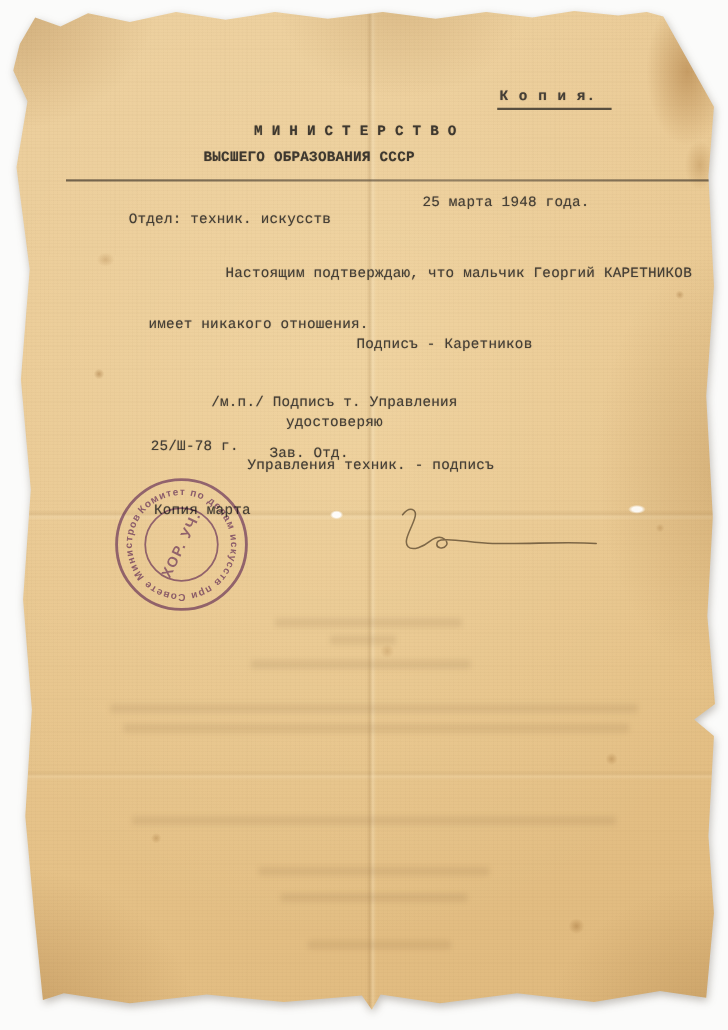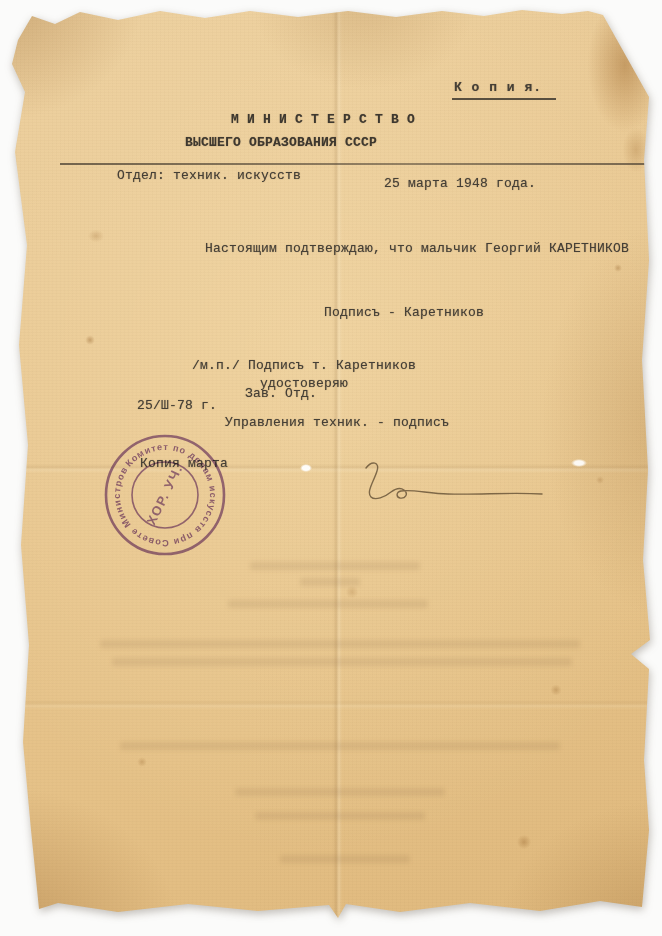--- a/index.html
+++ b/index.html
@@ -88,37 +88,38 @@
   <div class="paper">
 
     <span class="t copy-label" style="left:452px;top:80px;">К о п и я.</span>
 
     <span class="t b" style="left:199px;top:112px;">М И Н И С Т Е Р С Т В О</span>
 
     <span class="t b" style="left:153px;top:135px;">ВЫСШЕГО ОБРАЗОВАНИЯ СССР</span>
 
     <div class="rule"></div>
 
-    <span class="t" style="left:85px;top:168px;text-align:right;">Отдел: техник. искусств</span>
+    <span class="t" style="left:85px;top:192px;text-align:right;">Отдел: техник. искусств</span>
 
     <span class="t" style="left:352px;top:176px;">25 марта 1948 года.</span>
 
     <span class="t" style="left:173px;top:241px;">Настоящим подтверждаю, что мальчик Георгий КАРЕТНИКОВ</span>
 
 
+    <span class="t" style="left:103px;top:287px;">имеет никакого отношения.</span>
 
     <span class="t" style="left:292px;top:305px;text-align:right;">Подписъ - Каретников</span>
 
-    <span class="t" style="left:160px;top:358px;">/м.п./ Подписъ т. Каретников</span>
+    <span class="t" style="left:160px;top:358px;">/м.п./ Подписъ т. Управления</span>
 
     <span class="t" style="left:228px;top:376px;">удостоверяю</span>
 
     <span class="t" style="left:105px;top:398px;">25/Ш-78 г.</span>
 
-    <span class="t" style="left:213px;top:386px;">Зав. Отд.</span>
+    <span class="t" style="left:213px;top:404px;">Зав. Отд.</span>
 
     <span class="t" style="left:193px;top:415px;">Управления техник. - подписъ</span>
 
     <span class="t" style="left:108px;top:456px;">Копия марта</span>
 
 
     <svg class="sig-svg" width="230" height="70" viewBox="0 0 230 70">
       <path d="M 36 18 C 42 10 50 12 47 21 C 44 31 36 42 41 47
                C 45 51 55 47 61 42 C 65 39 70 37 74 40 C 79 44 75 49 70 48
                C 66 47 66 42 71 41 C 82 39 100 44 118 44 C 150 45 180 42 212 44" fill="none" stroke="rgba(98,88,76,.75)" stroke-width="1.4" stroke-linecap="round"></path>

